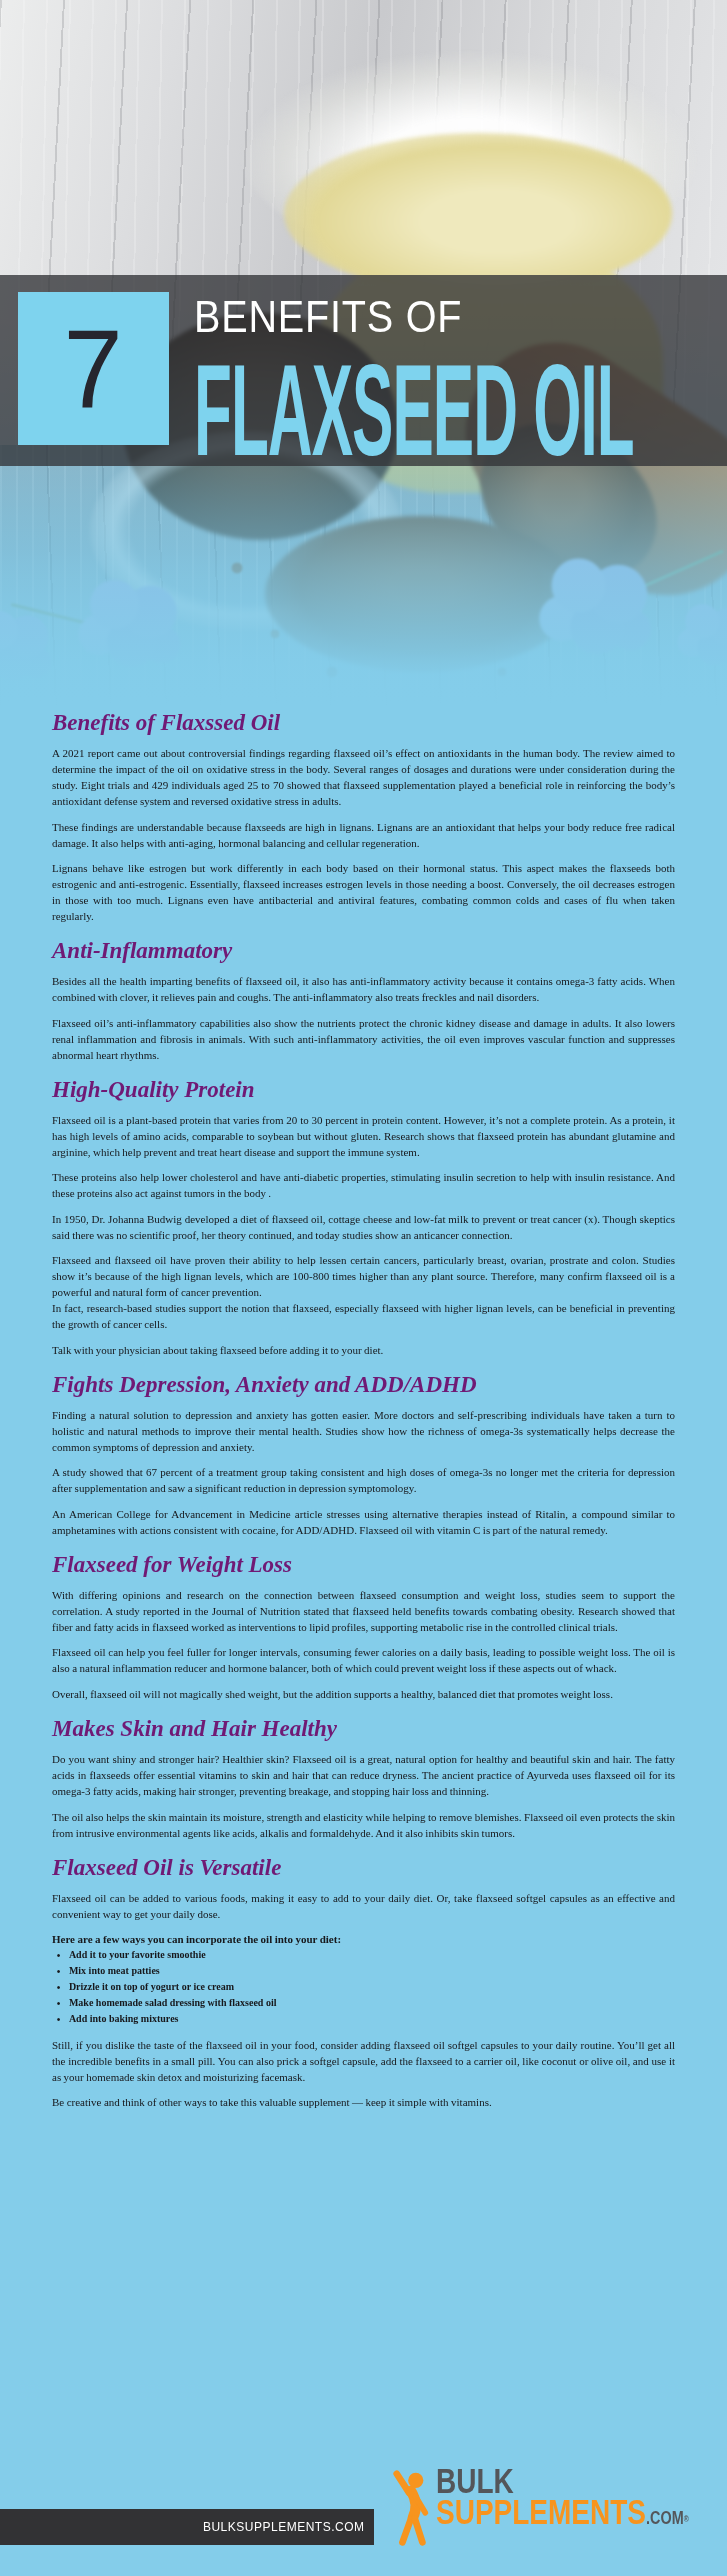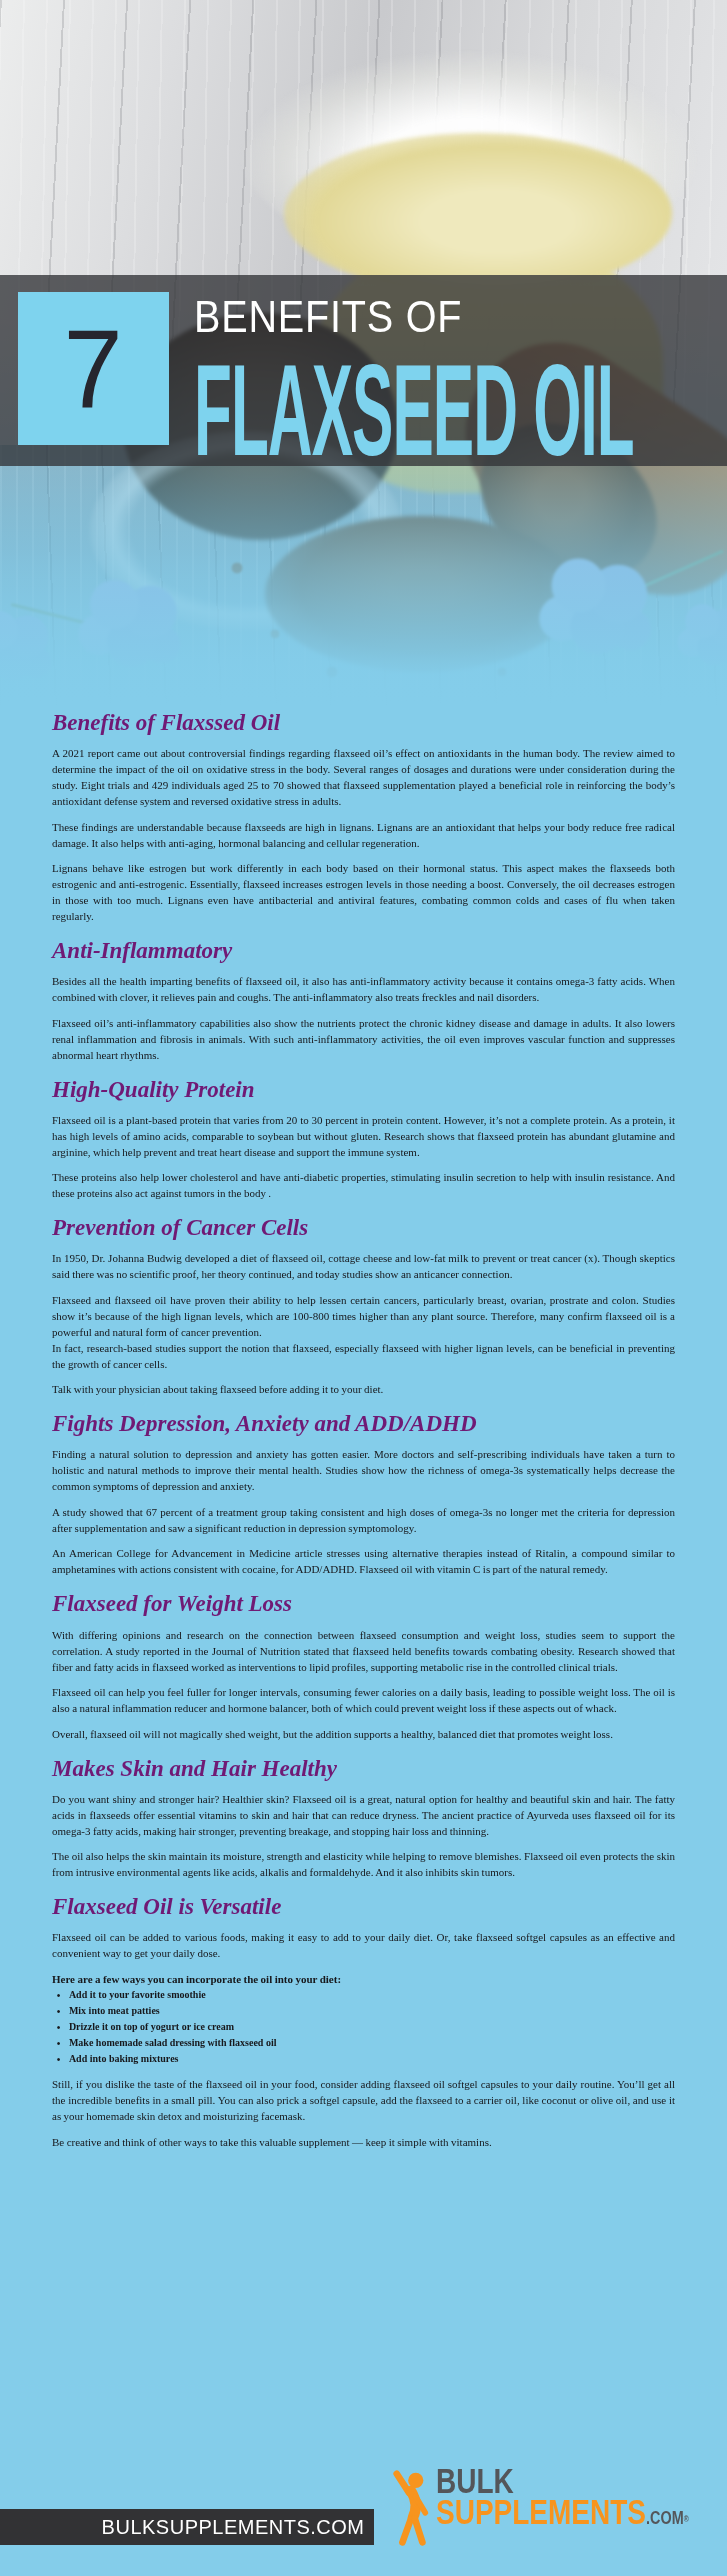--- a/index.html
+++ b/index.html
@@ -79,21 +79,21 @@
   .article p{font-size:11px;line-height:16px;margin:0 0 9.5px 0;text-align:justify;word-spacing:-0.3px;}
   .article p.mb0{margin-bottom:0;}
   .article p.bold-intro{font-weight:700;margin-bottom:0;text-align:left;}
   .diet-list{list-style:none;margin:0 0 9.5px 1.9px;padding:0;}
   .diet-list li{position:relative;padding-left:15px;font-size:10px;line-height:16px;font-weight:700;}
   .diet-list li::before{content:"\2022";position:absolute;left:2.8px;font-size:10.4px;top:0.9px;}
 
   
   .footer-bar{position:absolute;top:2509px;left:0;width:374px;height:36px;background:#323234;
     display:flex;align-items:center;justify-content:flex-end;box-sizing:border-box;padding-right:9.5px;}
-  .footer-bar-text{color:#ffffff;font-family:"Liberation Sans",sans-serif;font-size:20px;letter-spacing:0.5px;}
+  .footer-bar-text{color:#ffffff;font-family:"Liberation Sans",sans-serif;font-size:12px;letter-spacing:0.5px;}
   .footer-logo{position:absolute;left:390px;top:2466px;display:flex;align-items:flex-start;}
   .logo-figure{margin-top:3.8px;}
   .logo-text{margin-left:3.8px;font-family:"Liberation Sans",sans-serif;font-weight:700;}
   .logo-line1{color:#54565A;font-size:35px;line-height:30px;transform:scaleX(.8);transform-origin:left;white-space:nowrap;}
   .logo-line2{font-size:35px;line-height:32px;transform:scaleX(.8);transform-origin:left;white-space:nowrap;}
   .logo-word2{color:#F7941E;}
   .logo-suffix{color:#54565A;font-size:18px;}
   .logo-reg{color:#54565A;font-size:8.5px;vertical-align:1.9px;}
 </style>
 </head>
@@ -147,21 +147,20 @@
       <p>Flaxseed oil’s anti-inflammatory capabilities also show the nutrients protect the chronic kidney disease and damage in adults. It also lowers renal inflammation and fibrosis in animals. With such anti-inflammatory activities, the oil even improves vascular function and suppresses abnormal heart rhythms.</p>
     </section>
 
     <section>
       <h2>High-Quality Protein</h2>
       <p>Flaxseed oil is a plant-based protein that varies from 20 to 30 percent in protein content. However, it’s not a complete protein. As a protein, it has high levels of amino acids, comparable to soybean but without gluten. Research shows that flaxseed protein has abundant glutamine and arginine, which help prevent and treat heart disease and support the immune system.</p>
       <p>These proteins also help lower cholesterol and have anti-diabetic properties, stimulating insulin secretion to help with insulin resistance. And these proteins also act against tumors in the body .</p>
     </section>
 
     <section>
-      <h2>Prevention of Cancer Cells</h2>
       <p>In 1950, Dr. Johanna Budwig developed a diet of flaxseed oil, cottage cheese and low-fat milk to prevent or treat cancer (x). Though skeptics said there was no scientific proof, her theory continued, and today studies show an anticancer connection.</p>
       <p class="mb0">Flaxseed and flaxseed oil have proven their ability to help lessen certain cancers, particularly breast, ovarian, prostrate and colon. Studies show it’s because of the high lignan levels, which are 100-800 times higher than any plant source. Therefore, many confirm flaxseed oil is a powerful and natural form of cancer prevention.</p>
       <p>In fact, research-based studies support the notion that flaxseed, especially flaxseed with higher lignan levels, can be beneficial in preventing the growth of cancer cells.</p>
       <p>Talk with your physician about taking flaxseed before adding it to your diet.</p>
     </section>
 
     <section>
       <h2>Fights Depression, Anxiety and ADD/ADHD</h2>
       <p>Finding a natural solution to depression and anxiety has gotten easier. More doctors and self-prescribing individuals have taken a turn to holistic and natural methods to improve their mental health. Studies show how the richness of omega-3s systematically helps decrease the common symptoms of depression and anxiety.</p>
       <p>A study showed that 67 percent of a treatment group taking consistent and high doses of omega-3s no longer met the criteria for depression after supplementation and saw a significant reduction in depression symptomology.</p>

